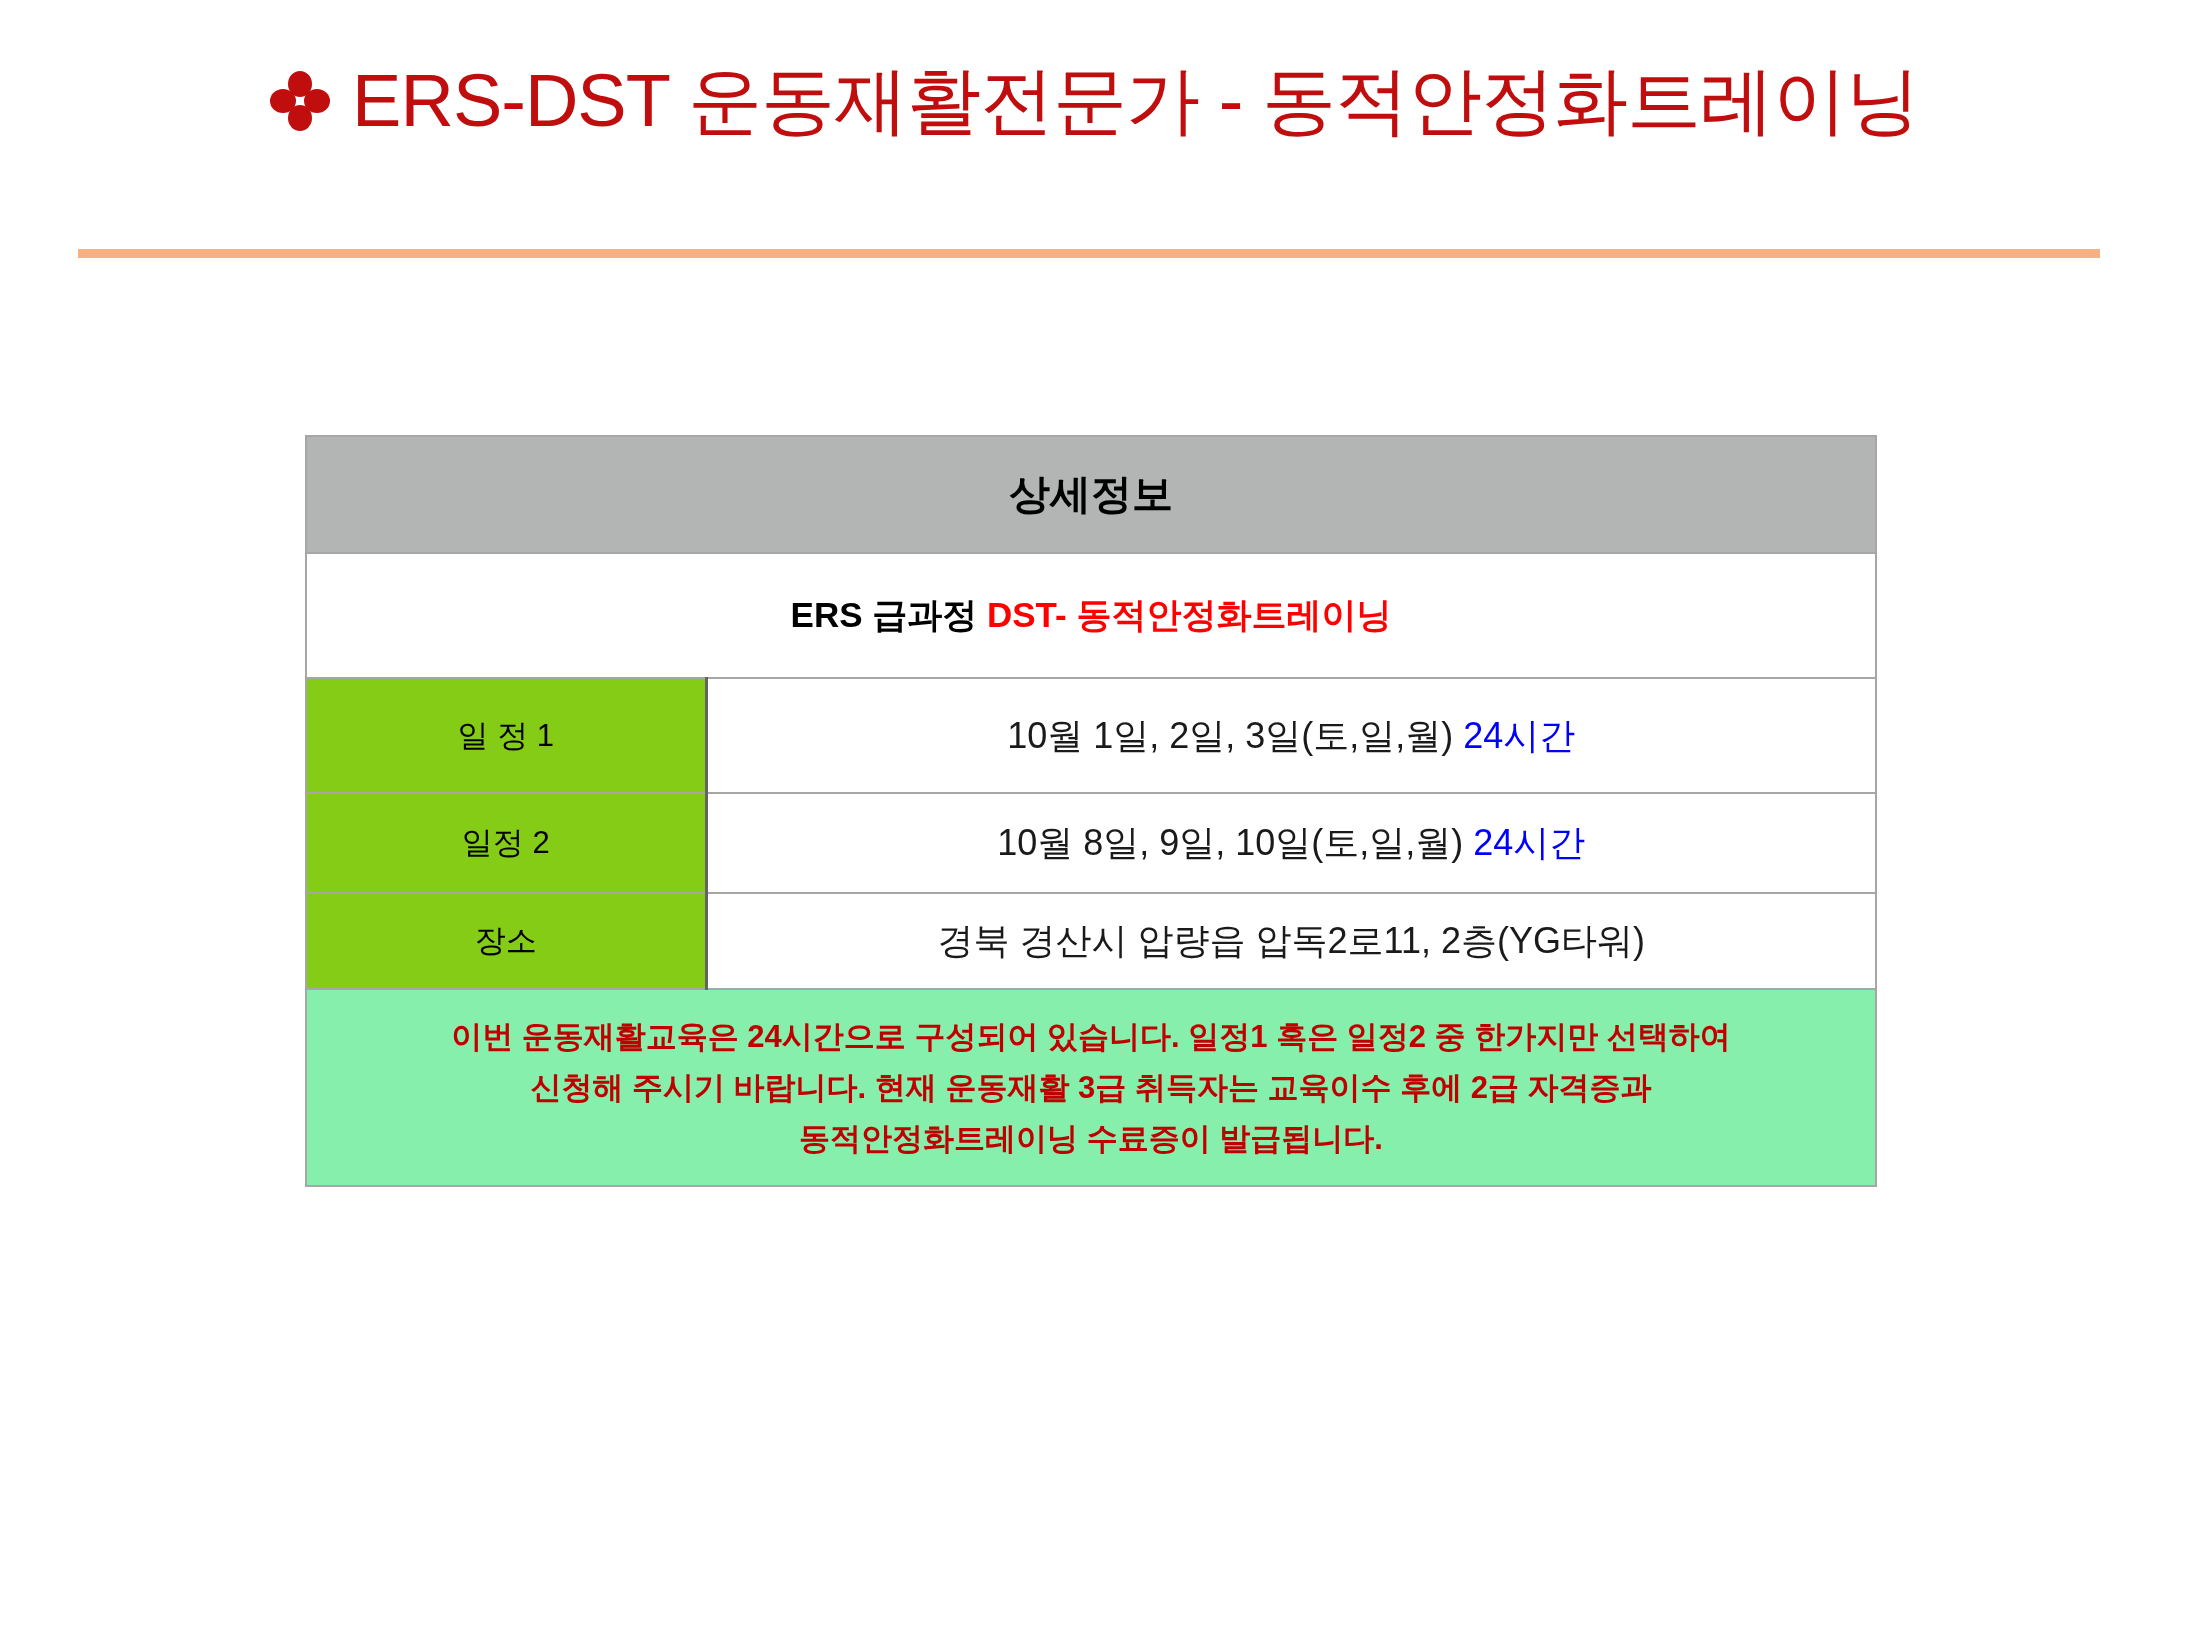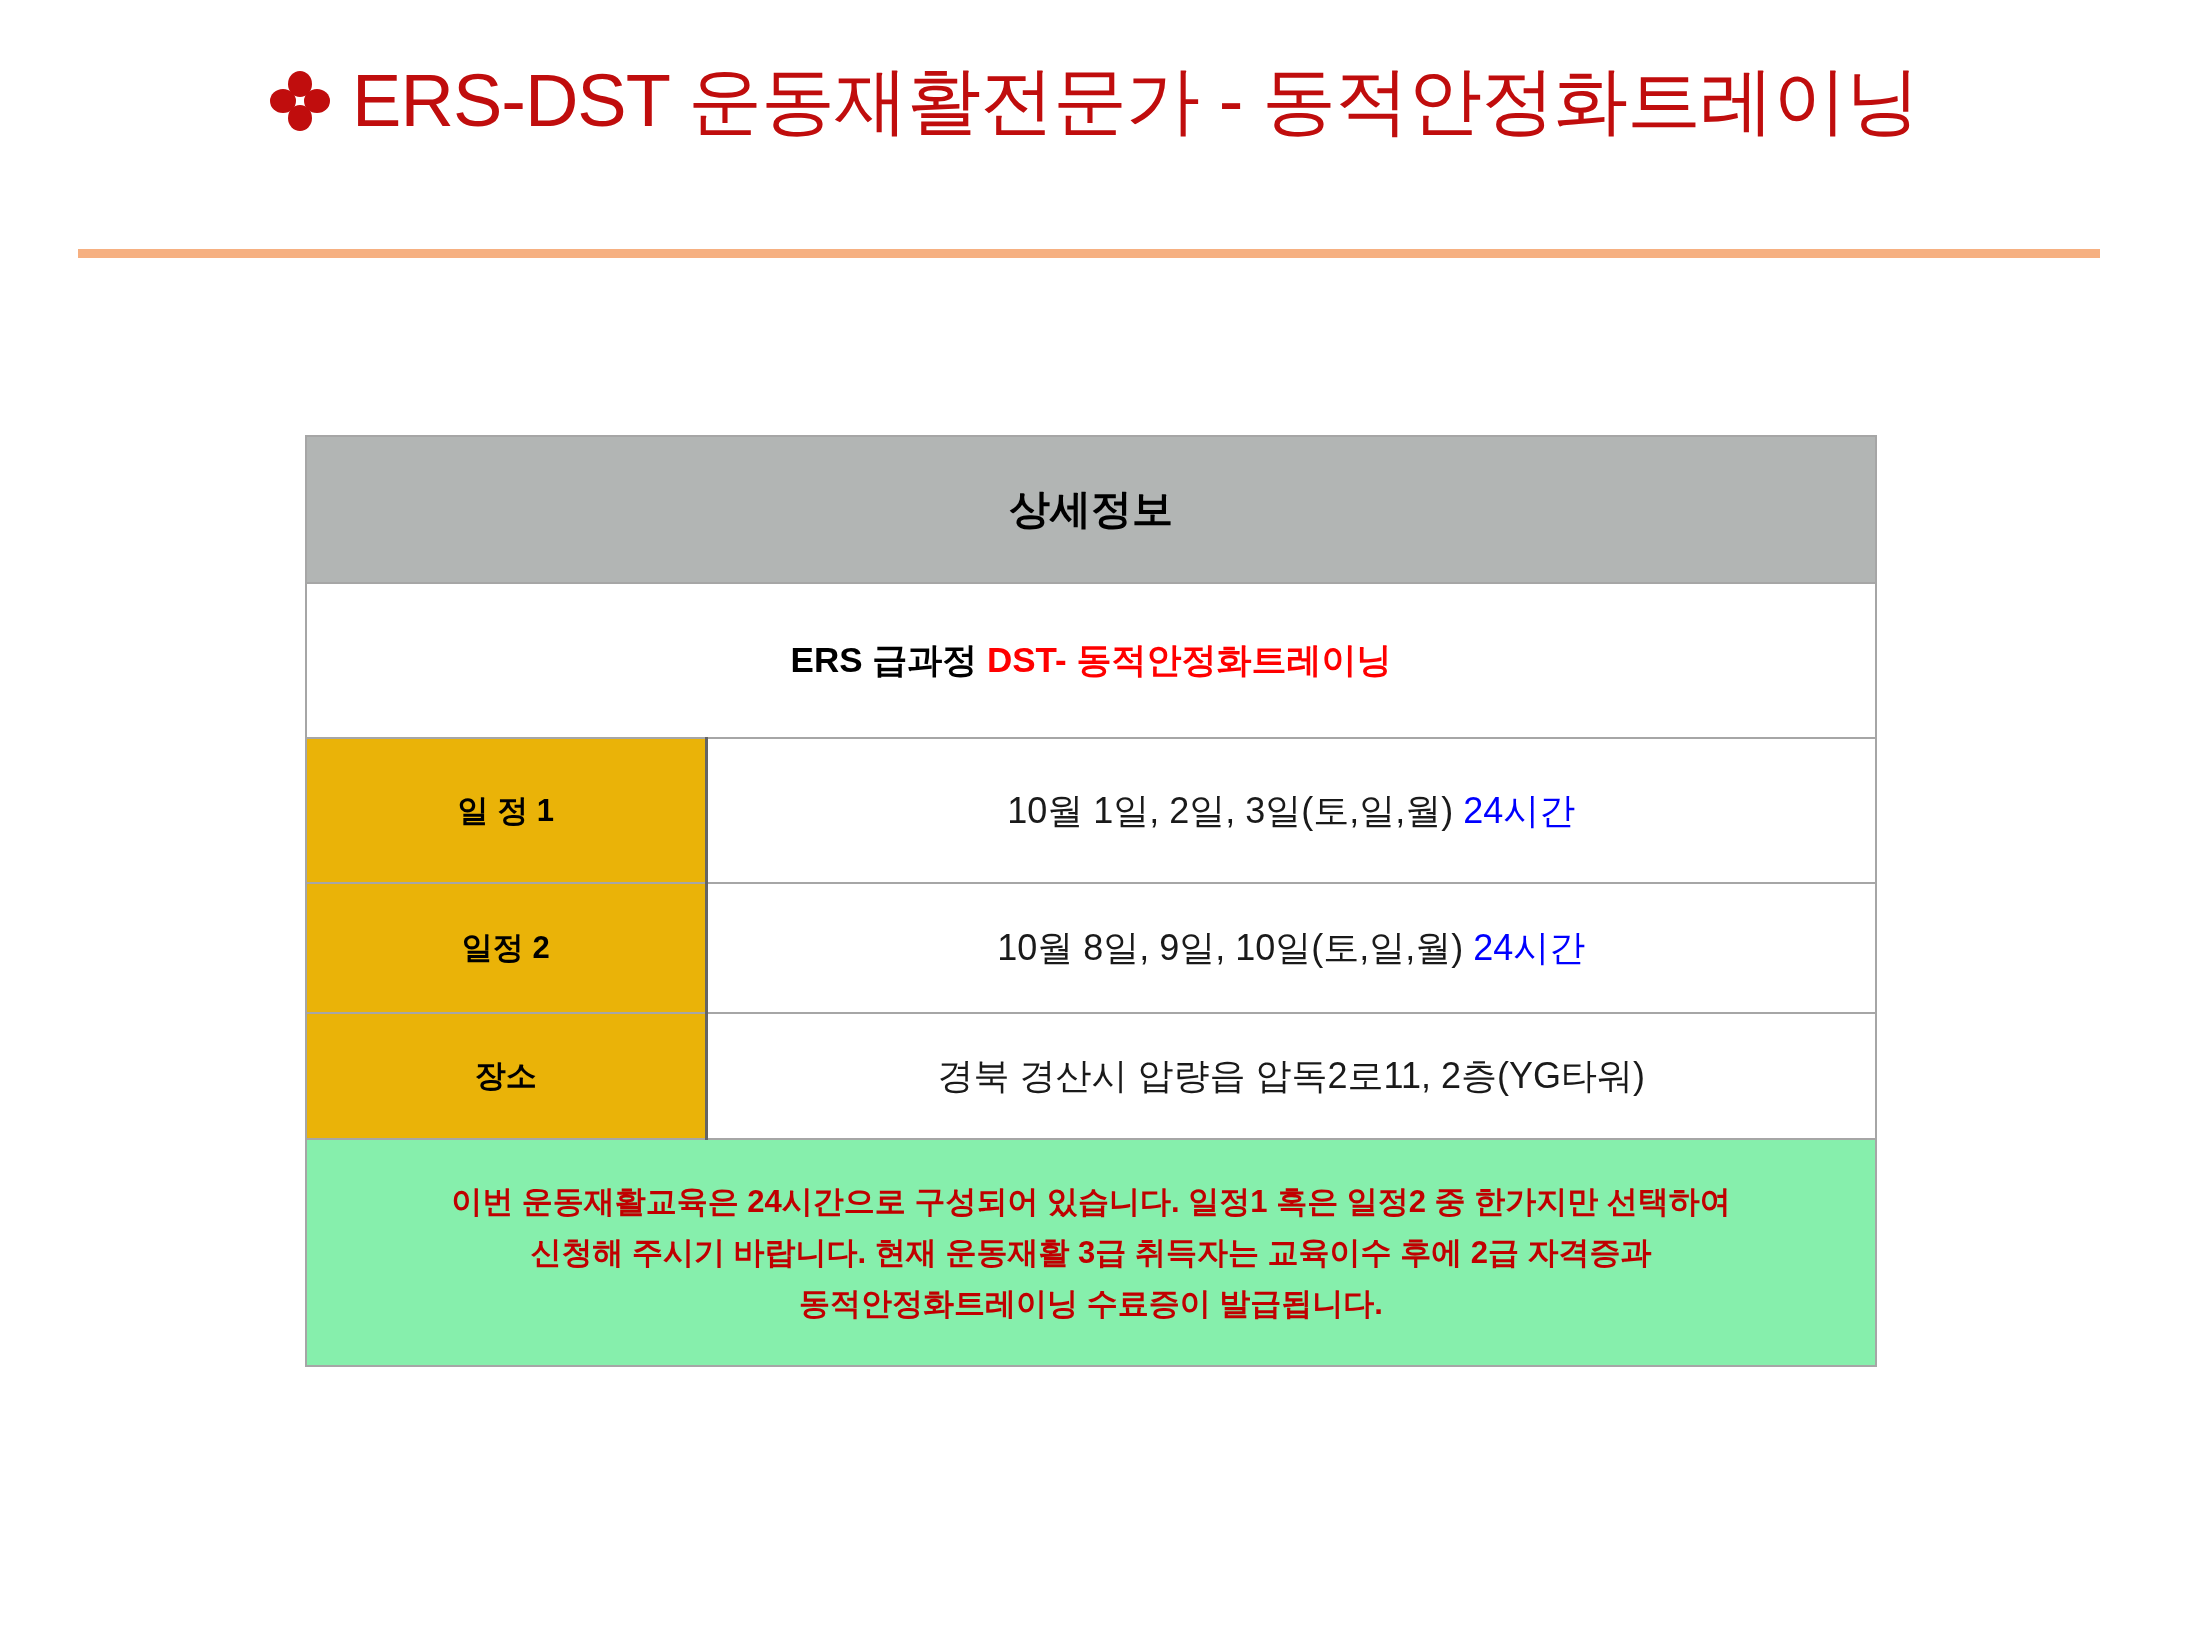--- a/index.html
+++ b/index.html
@@ -54,21 +54,21 @@
   .info-table {
     position: absolute;
     left: 305px;
     top: 435px;
     width: 1570px;
     border-collapse: collapse;
     table-layout: fixed;
   }
   .info-table td {
     border: 2px solid #a6a6a6;
-    padding: 15px;
+    padding: 0;
     vertical-align: middle;
   }
 
   .row-header td {
     background: #b2b5b4;
     height: 115px;
     text-align: center;
   }
   .header-title {
     font-size: 41px;
@@ -86,25 +86,25 @@
     font-weight: bold;
     color: #000000;
   }
   .subtitle-red {
     font-size: 35px;
     font-weight: bold;
     color: #ff0000;
   }
 
   .label-cell {
-    background: #eab308;
+    background: #84cc16;
     width: 400px;
     text-align: center;
     font-size: 31px;
-    font-weight: bold;
+    font-weight: normal;
     color: #000000;
     border-right: 3px solid #646464 !important;
   }
   .value-cell {
     background: #ffffff;
     text-align: center;
     font-size: 36px;
     color: #1a1a1a;
     line-height: 1.55;
     font-weight: 400;

